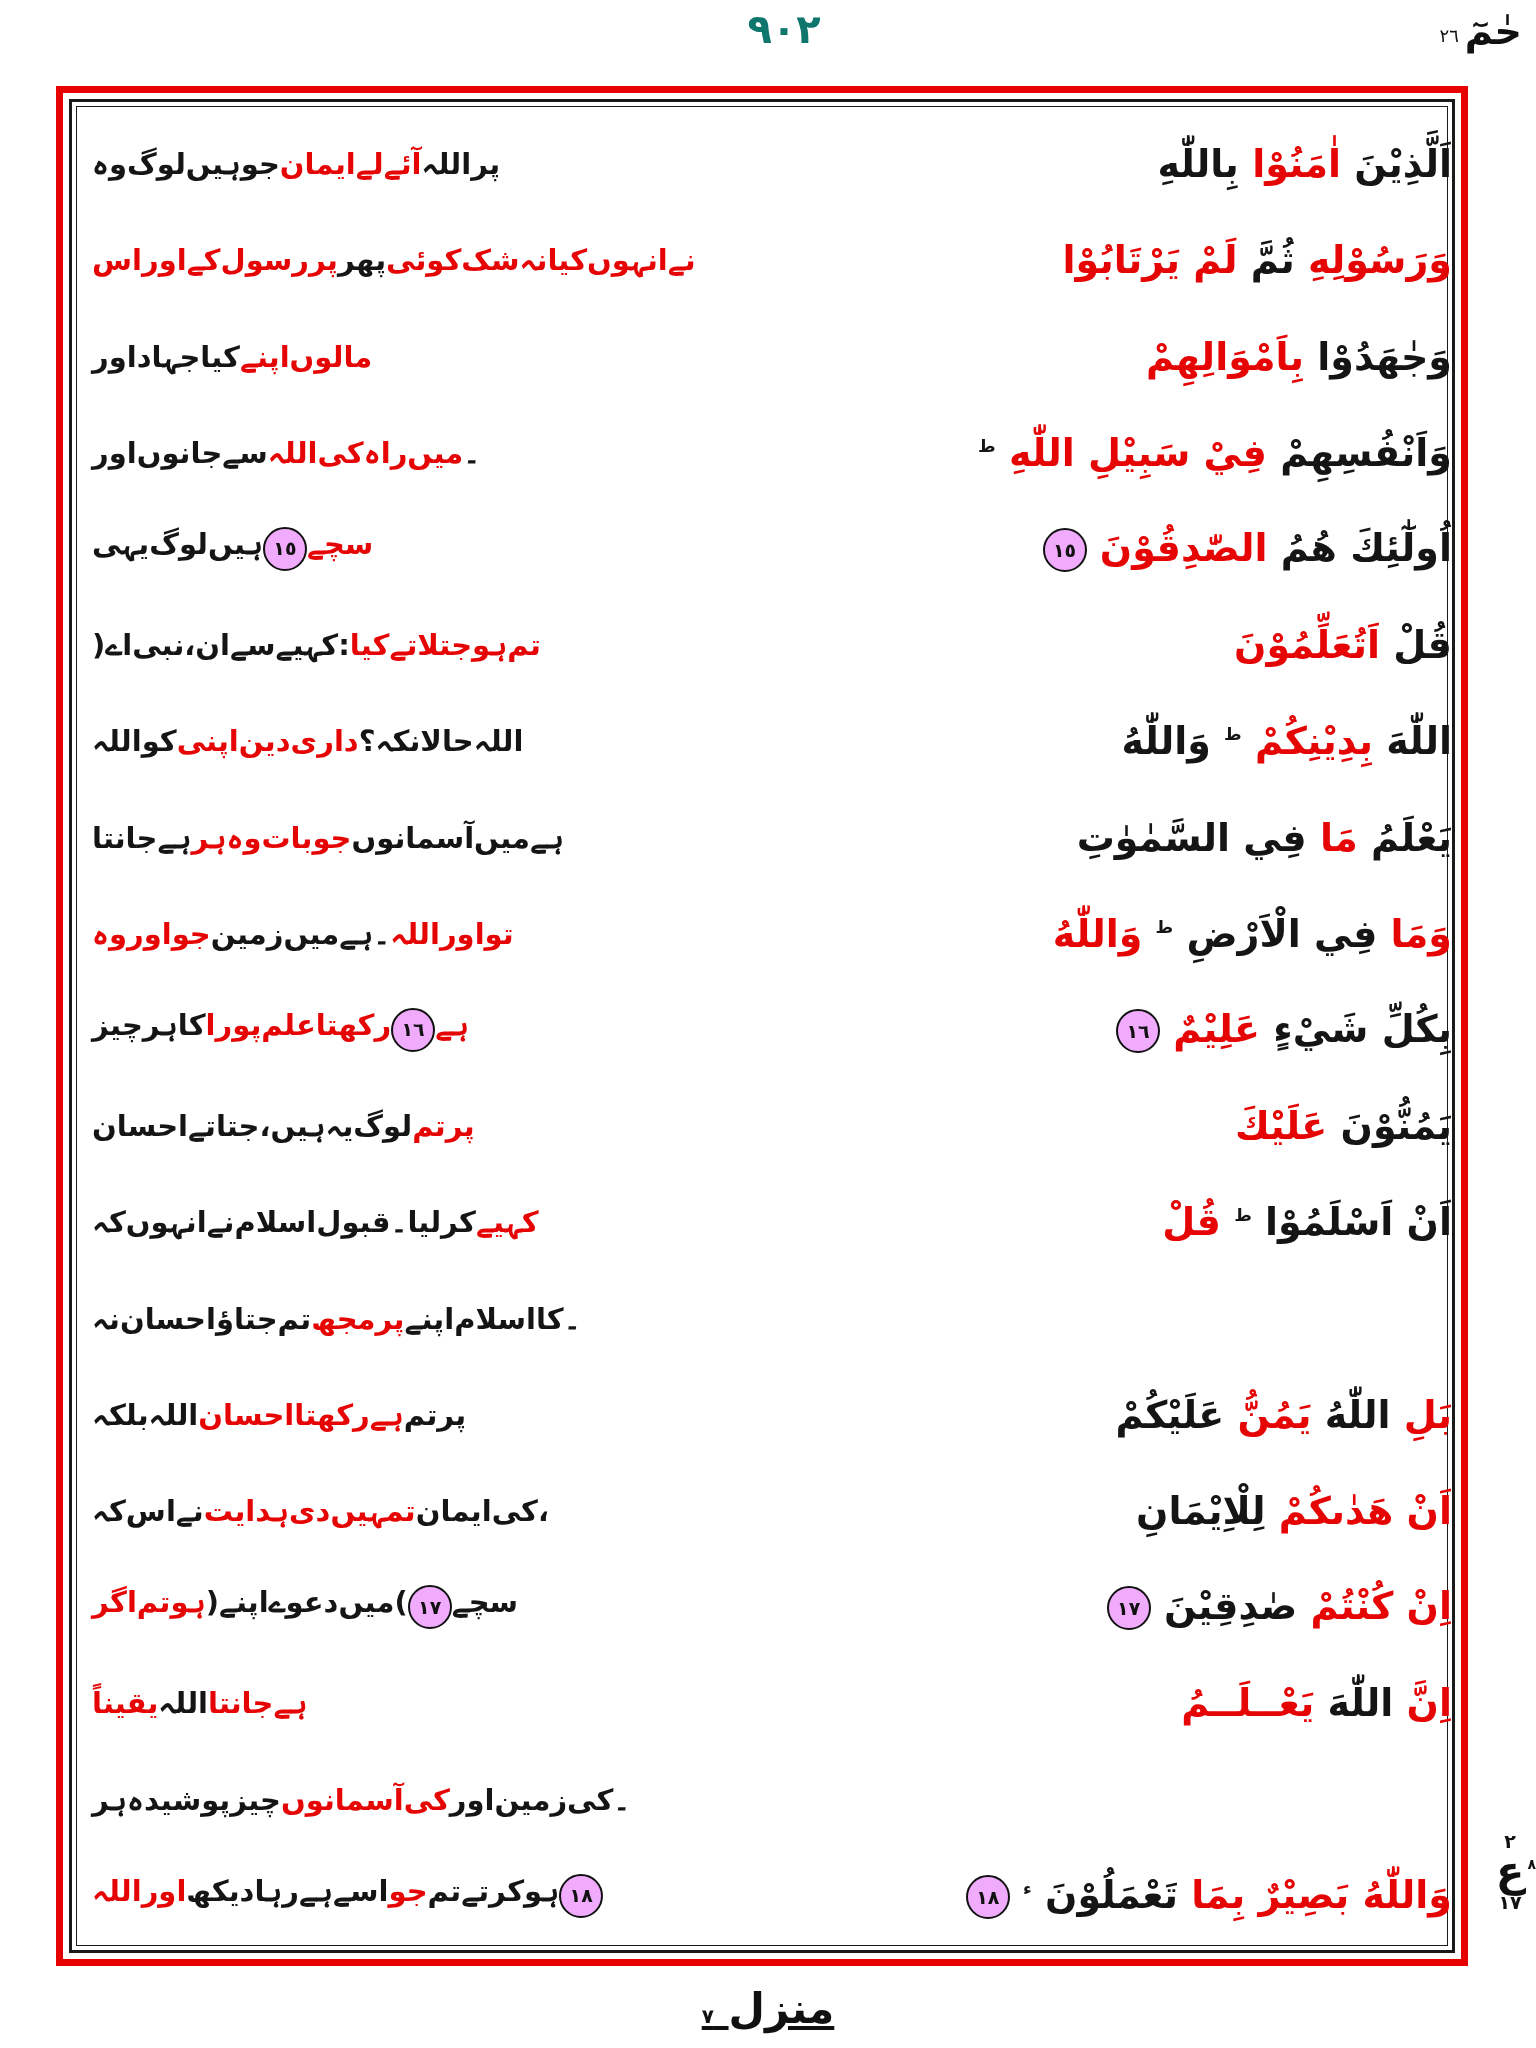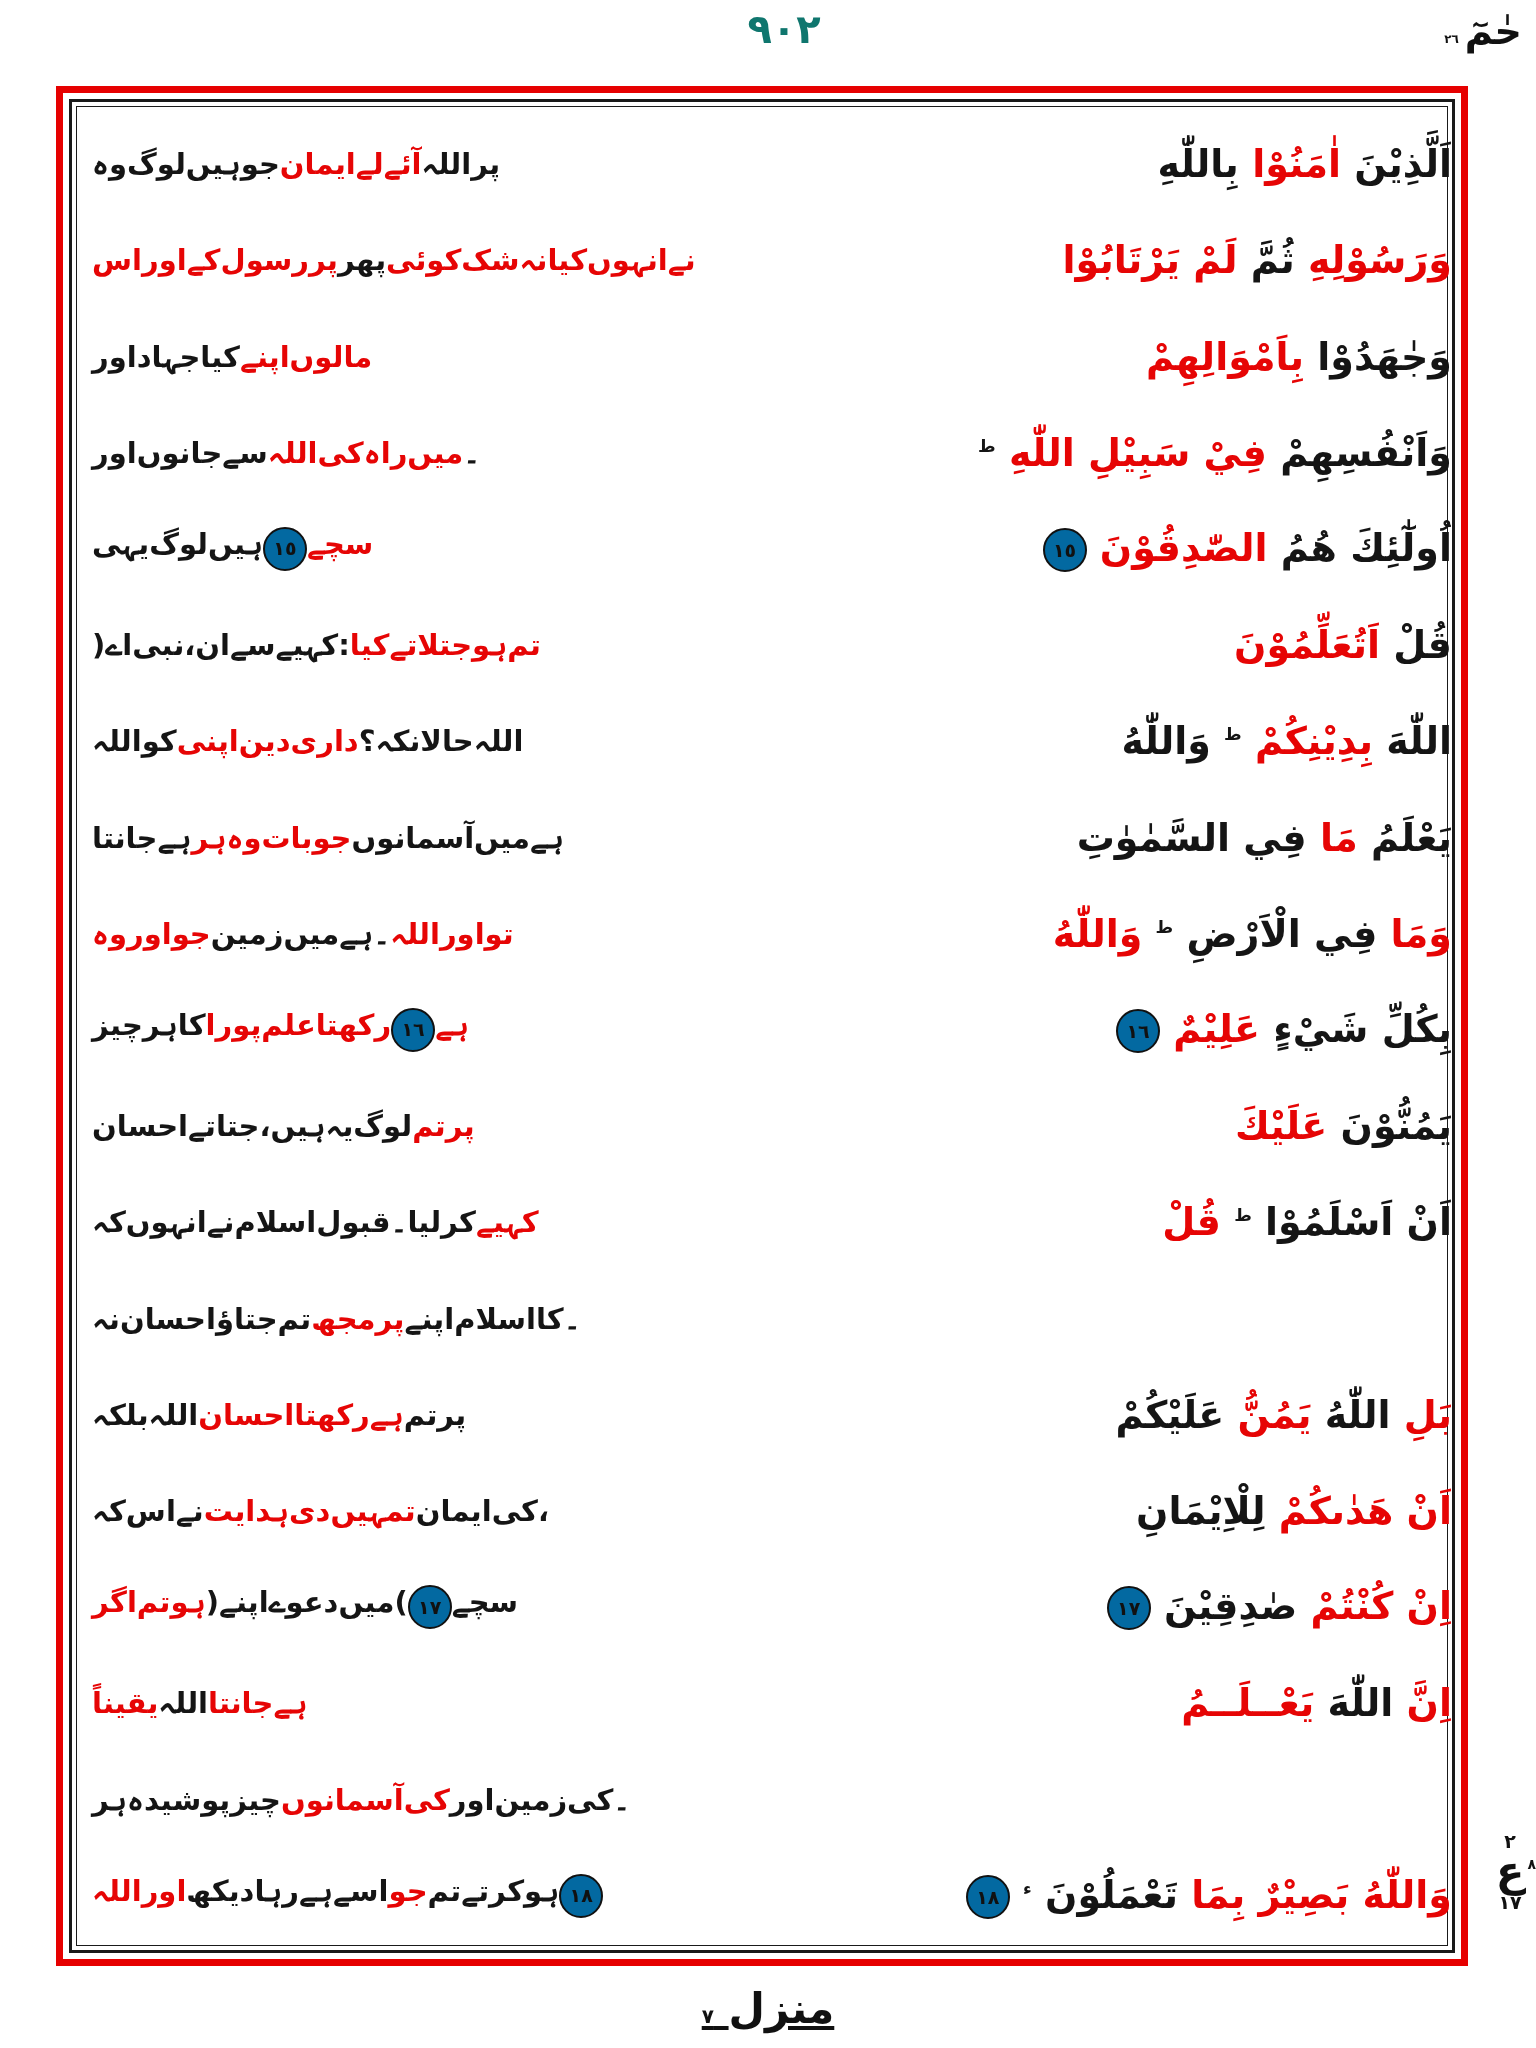--- a/index.html
+++ b/index.html
@@ -10,21 +10,21 @@
   
   .page-number{
     position:absolute;top:6px;left:0;width:1536px;text-align:center;
     font-size:40px;font-weight:bold;color:#0f766e;padding-left:16px;
   }
   .juz-marker{
     position:absolute;top:12px;right:14px;direction:rtl;
     display:flex;align-items:flex-end;gap:6px;color:#111;
   }
   .juz-marker .juz-name{font-size:38px;font-weight:bold;line-height:1;}
-  .juz-marker .juz-num{font-size:12px;font-weight:bold;padding-bottom:4px;}
+  .juz-marker .juz-num{font-size:18px;font-weight:normal;padding-bottom:4px;}
   
   .frame{
     position:absolute;left:56px;top:86px;width:1412px;height:1880px;
     border:7px solid #e60000;box-sizing:border-box;
   }
   .frame-inner{position:absolute;inset:6px;border:3px solid #1a1a1a;}
   .frame-inner2{position:absolute;inset:4px;border:1.5px solid #1a1a1a;}
   
   .content{
     position:absolute;left:88px;top:116px;width:1364px;height:1828px;
@@ -45,21 +45,21 @@
     font-size:38px;font-weight:bold;white-space:nowrap;
   }
   .arabic-cell .seg{unicode-bidi:isolate;}
   .seg-b{color:#151515;}
   .seg-r{color:#e60505;}
   .waqf{font-size:17px;vertical-align:super;font-weight:bold;}
   .medallion{
     display:inline-flex;align-items:center;justify-content:center;
     width:40px;height:40px;border:2.5px solid #111;border-radius:50%;
     font-size:19px;font-weight:bold;color:#111;vertical-align:middle;
-    flex:none;line-height:1;background:#0369a1;
+    flex:none;line-height:1;background:#f0abfc;
   }
   .urdu-cell .medallion{align-self:center;}
   
   .ruku-marker{
     position:absolute;left:1486px;top:1832px;width:48px;text-align:center;
     color:#111;line-height:1;direction:rtl;
   }
   .ruku-marker .rk-top{font-size:19px;font-weight:bold;display:block;}
   .ruku-marker .rk-ain{font-size:42px;font-weight:bold;display:block;position:relative;}
   .ruku-marker .rk-count{position:absolute;font-size:14px;right:-2px;top:6px;}

